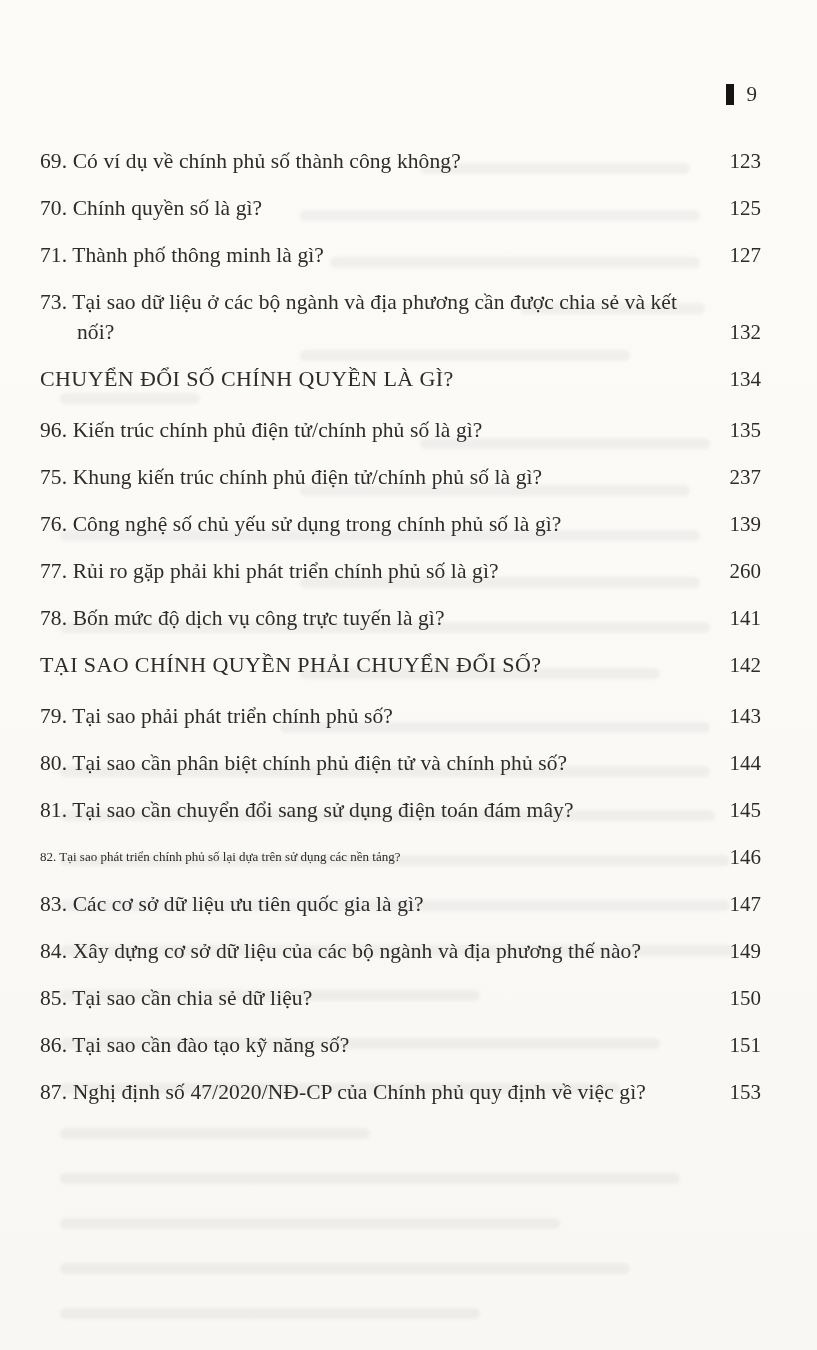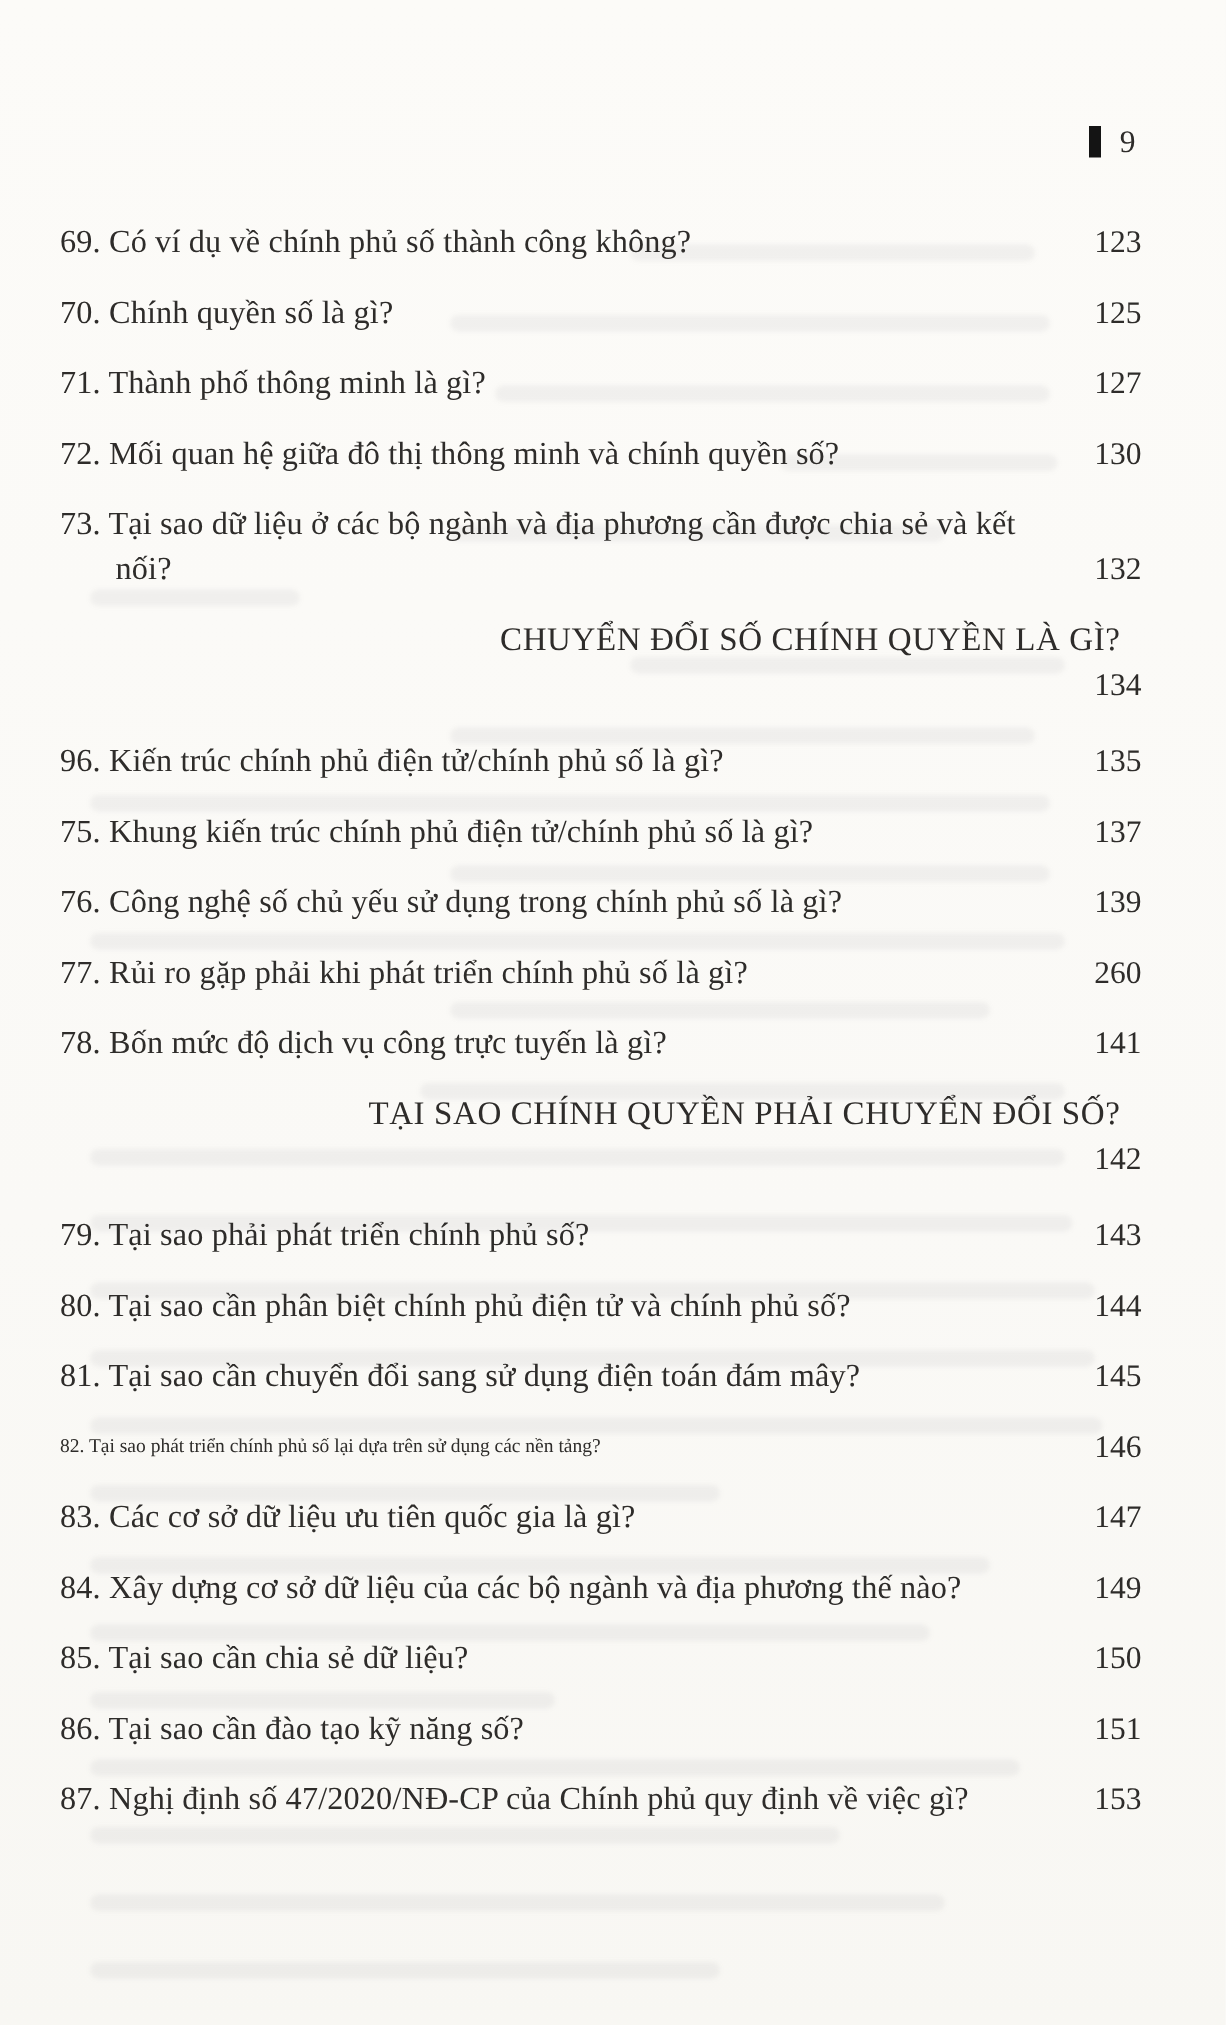--- a/index.html
+++ b/index.html
@@ -41,21 +41,21 @@
     font-size: 21.5px; line-height: 30px;
     padding-left: 37px; text-indent: -37px;
     padding-right: 14px;
     letter-spacing: 0.1px;
   }
   .row-page {
     width: 44px; text-align: right;
     font-size: 21px; line-height: 30px;
     flex: none;
   }
-  .row.section { margin-top: 13px; margin-bottom: 21px; flex-direction: column; }
+  .row.section { margin-top: 13px; margin-bottom: 21px; }
   .row.section .row-label {
     padding-left: 0; text-indent: 0;
     font-size: 22px; letter-spacing: 0.4px;
   }
   .row.tight .row-label { font-size: 13px; letter-spacing: 0; }
 </style>
 </head>
 <body>
 
 <div class="page">
@@ -104,43 +104,39 @@
     <div class="row">
       <div class="row-label">70. Chính quyền số là gì?</div>
       <div class="row-page">125</div>
     </div>
 
     <div class="row">
       <div class="row-label">71. Thành phố thông minh là gì?</div>
       <div class="row-page">127</div>
     </div>
 
-    <div class="row">
-      <div class="row-label">72. Mối quan hệ giữa đô thị thông minh và chính quyền số?</div>
-      <div class="row-page">130</div>
-    </div>
 
     <div class="row">
       <div class="row-label">73. Tại sao dữ liệu ở các bộ ngành và địa phương cần được chia sẻ và kết nối?</div>
       <div class="row-page">132</div>
     </div>
 
     <div class="row section">
       <div class="row-label">CHUYỂN ĐỔI SỐ CHÍNH QUYỀN LÀ GÌ?</div>
       <div class="row-page">134</div>
     </div>
 
     <div class="row">
       <div class="row-label">96. Kiến trúc chính phủ điện tử/chính phủ số là gì?</div>
       <div class="row-page">135</div>
     </div>
 
     <div class="row">
       <div class="row-label">75. Khung kiến trúc chính phủ điện tử/chính phủ số là gì?</div>
-      <div class="row-page">137</div>
+      <div class="row-page">237</div>
     </div>
 
     <div class="row">
       <div class="row-label">76. Công nghệ số chủ yếu sử dụng trong chính phủ số là gì?</div>
       <div class="row-page">139</div>
     </div>
 
     <div class="row">
       <div class="row-label">77. Rủi ro gặp phải khi phát triển chính phủ số là gì?</div>
       <div class="row-page">260</div>

